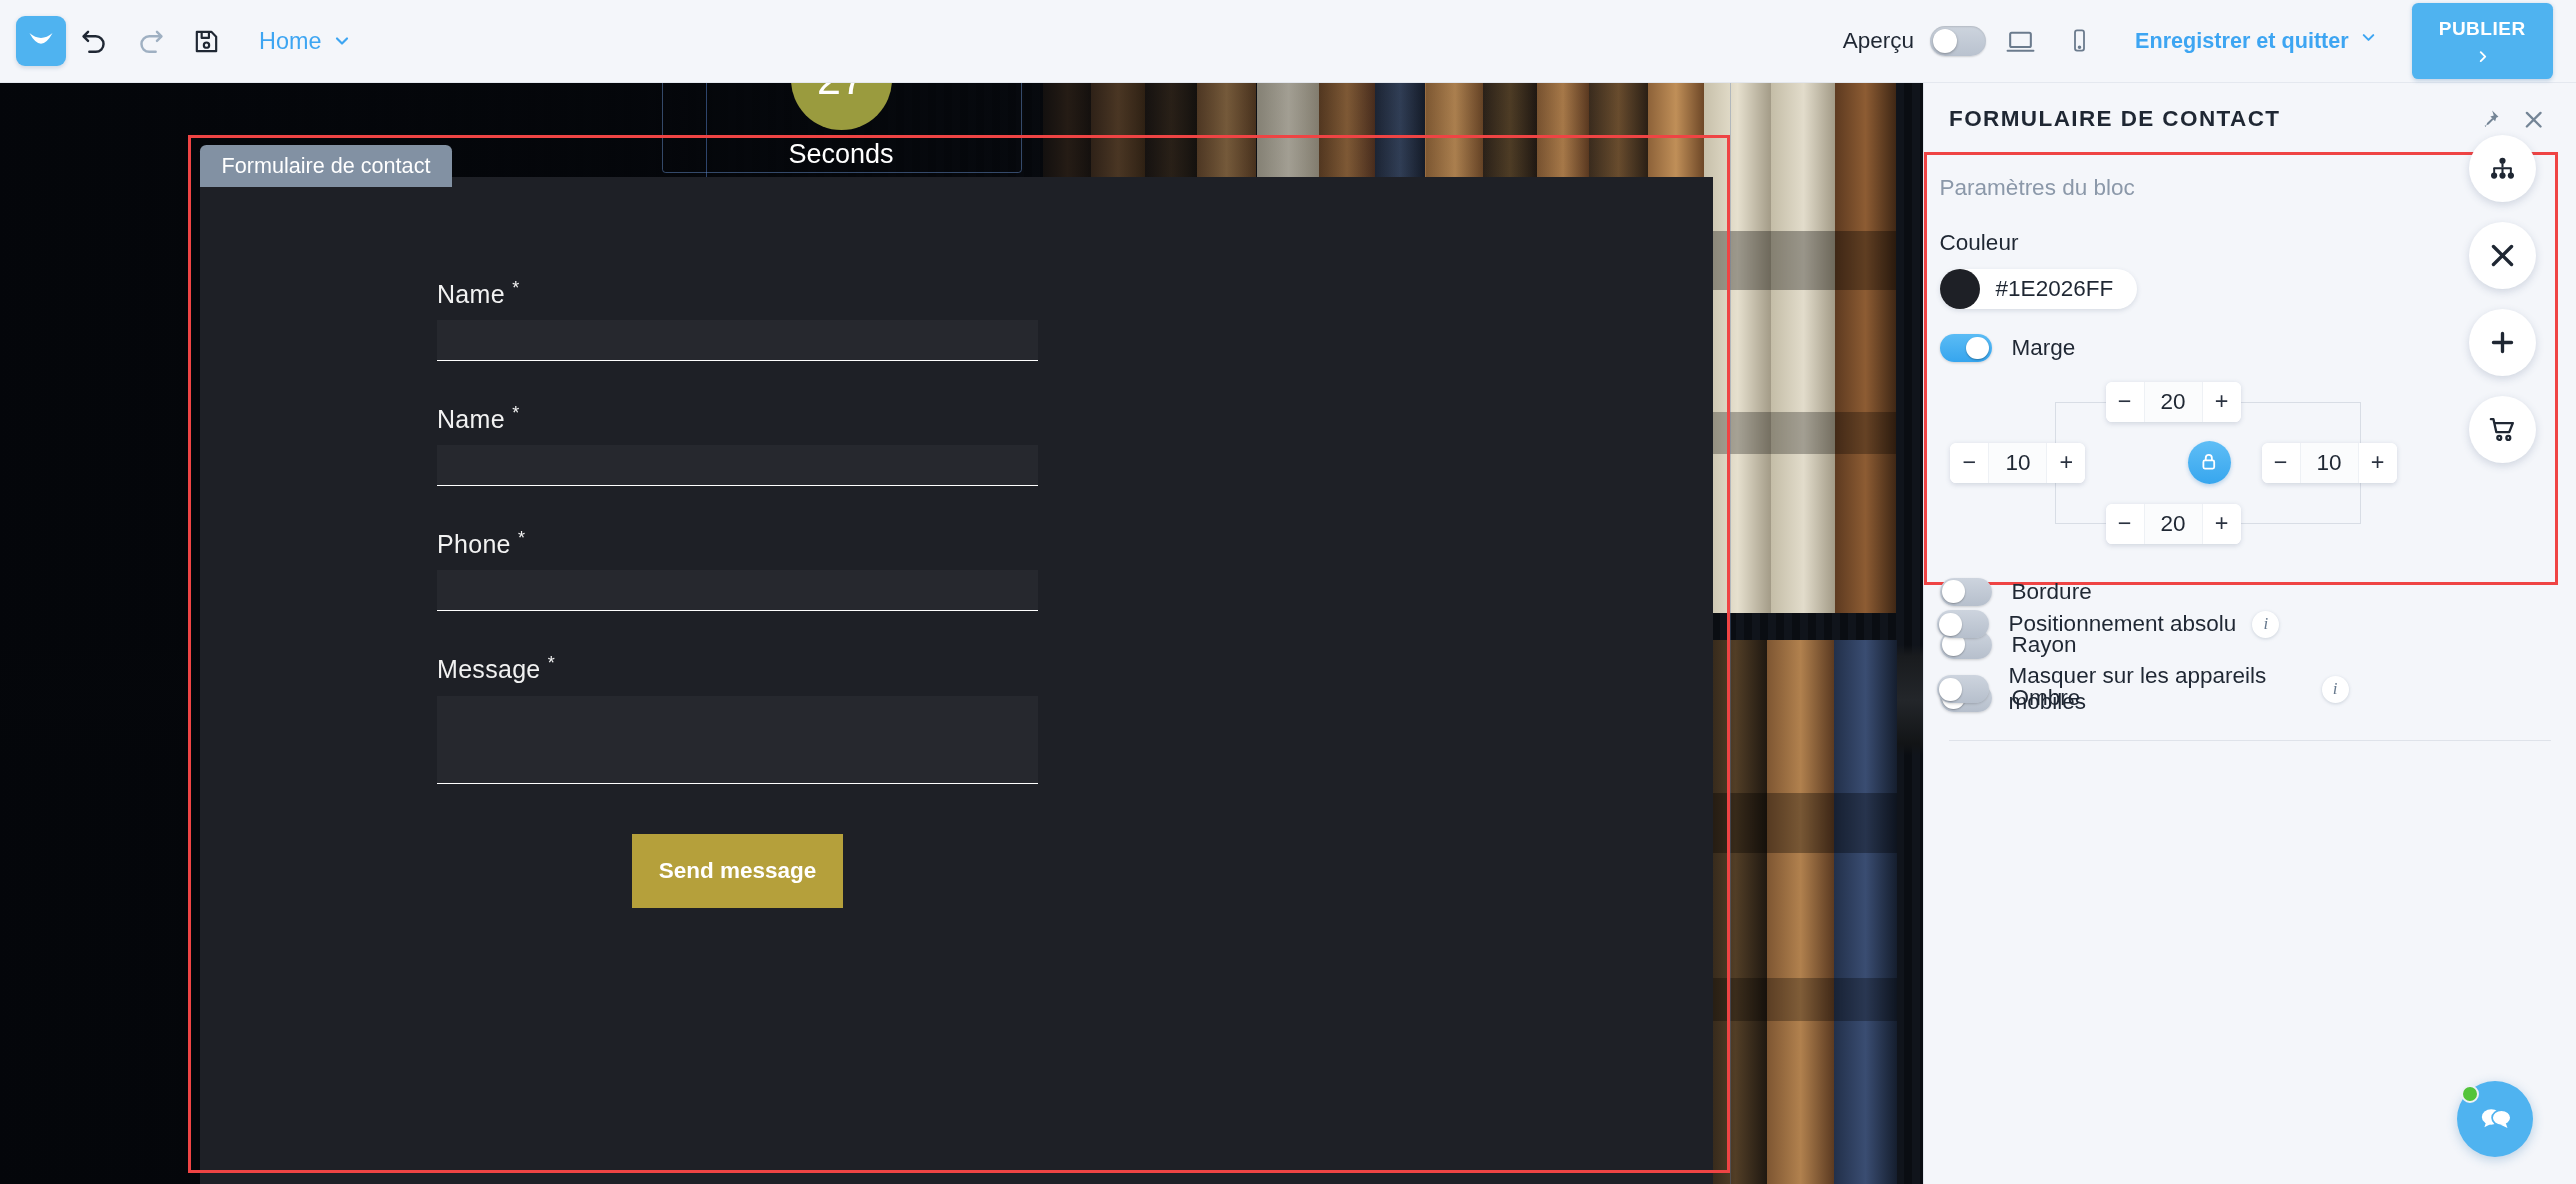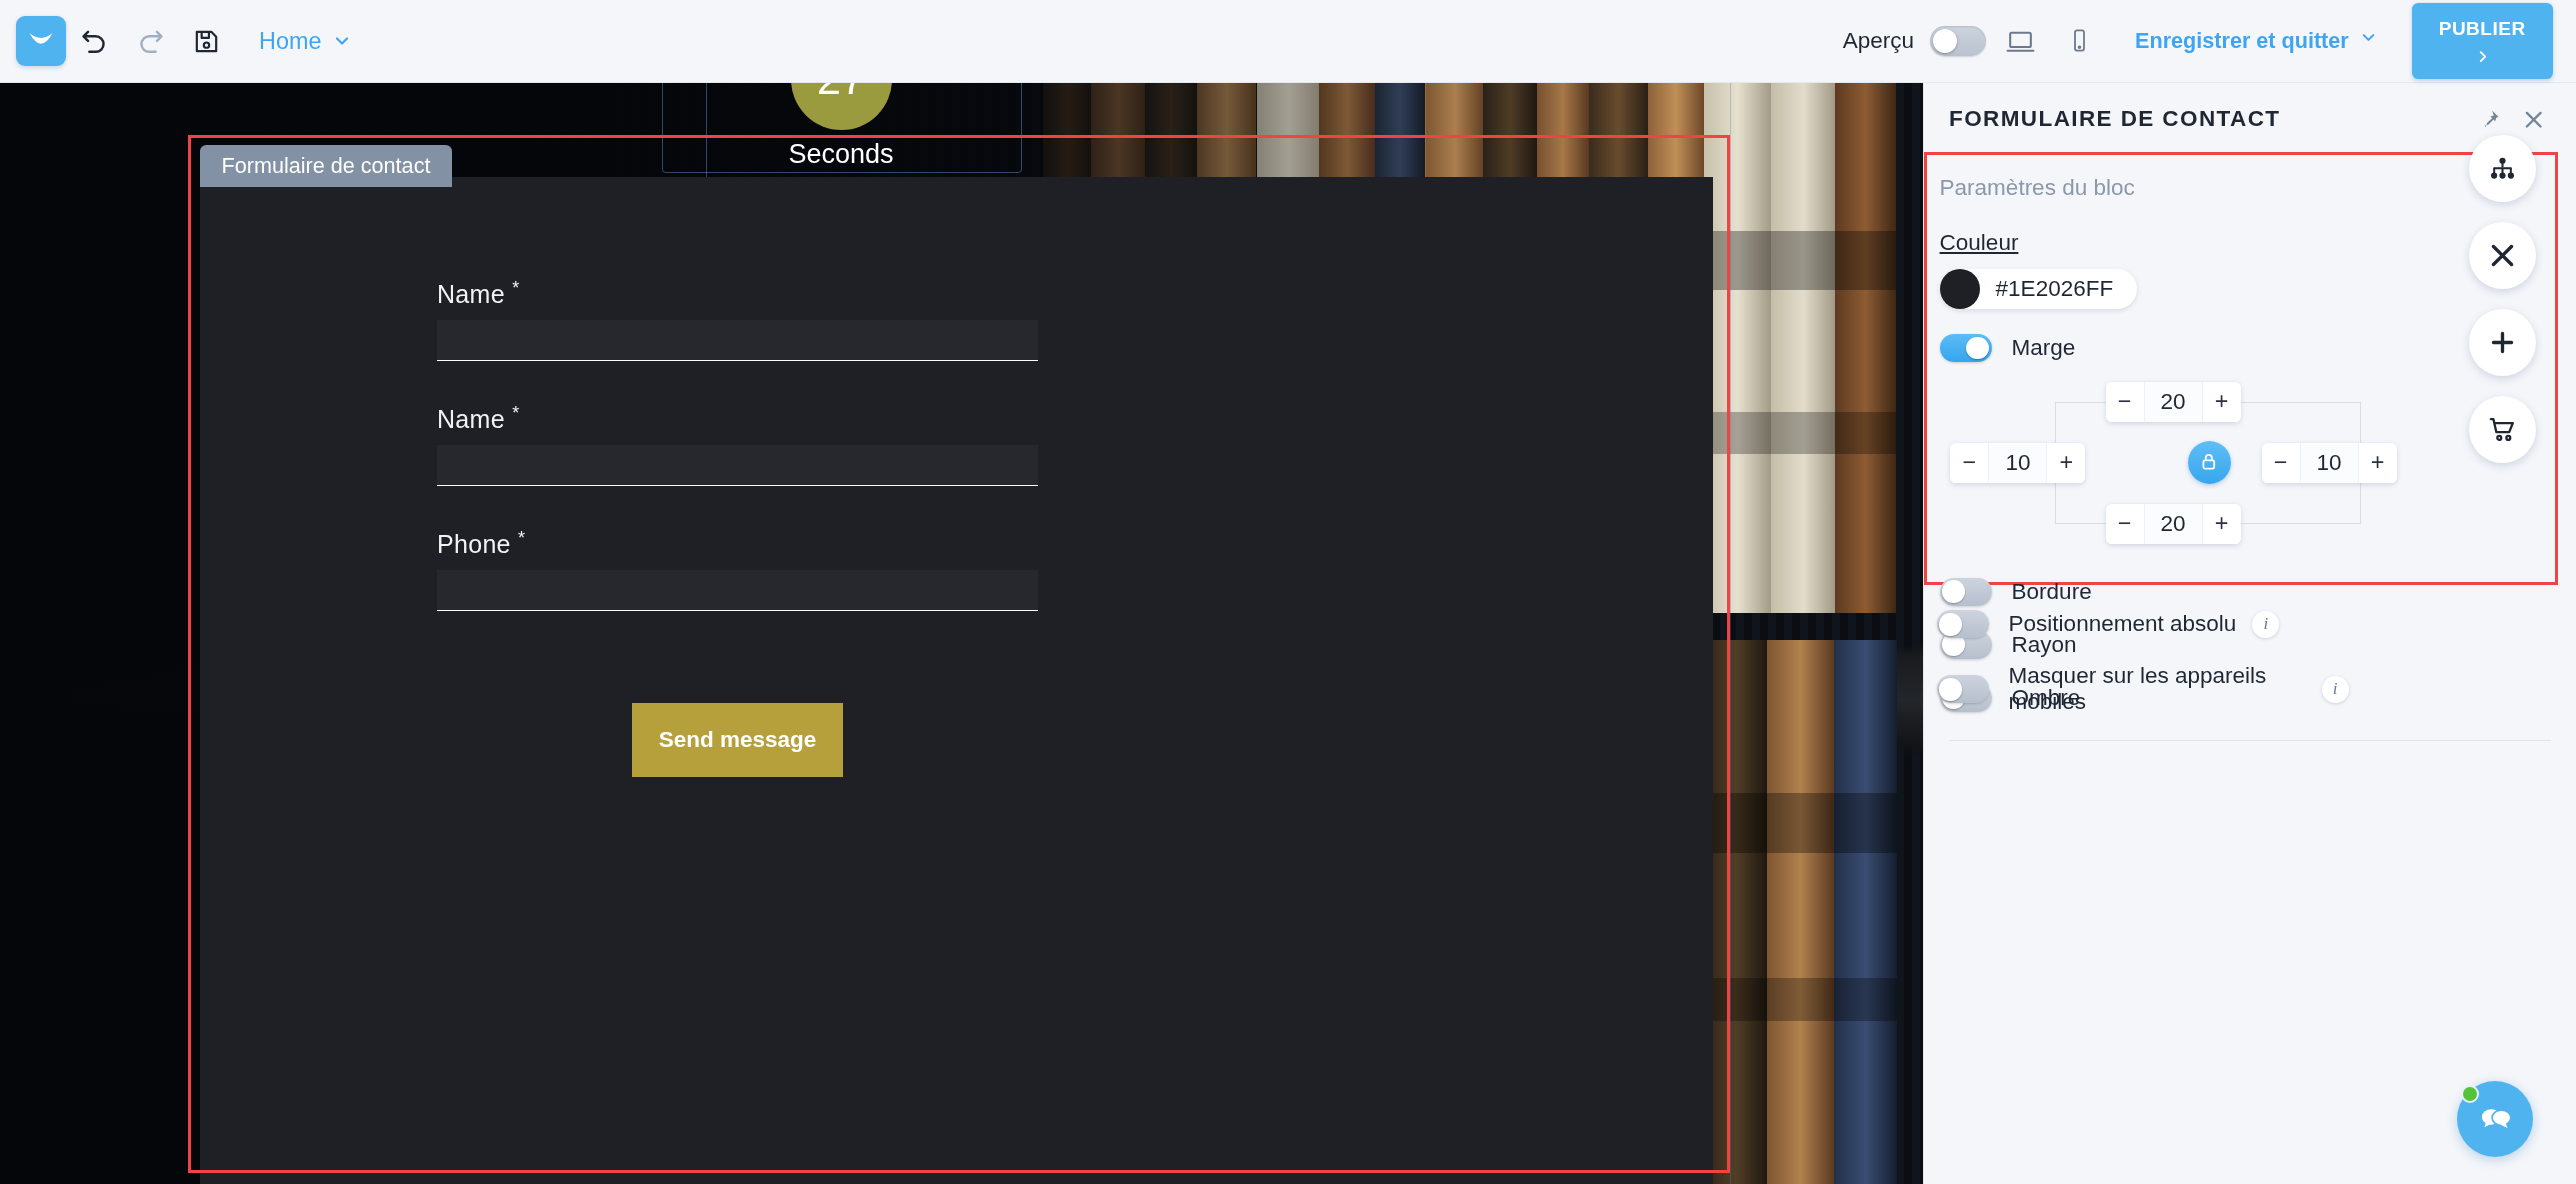--- a/index.html
+++ b/index.html
@@ -202,21 +202,21 @@
     border: 3.6px solid #ef4444;
     height: 433px;
     padding: 0 0 0 0;
   }
   .section-head {
     display: flex; align-items: center;
     padding: 20px 25px 9px 12.6px;
   }
   .section-head .txt { font-size: 22.5px; color: #8b98a9; flex: 1; }
   .rp-body { padding: 0 12.6px; }
-  .prop-label { font-size: 22.5px; color: #1f2733; margin: 20px 0 12.6px 0; text-decoration: underline; }
+  .prop-label { font-size: 22.5px; color: #1f2733; margin: 20px 0 12.6px 0; }
 
   .color-row { display: flex; align-items: center; margin-bottom: 5.4px; }
   .color-pill {
     display: flex; align-items: center;
     background: #fff; border-radius: 20px;
     box-shadow: 0 1.8px 5.4px rgba(60,80,110,.16);
     height: 40px; padding-right: 23.4px;
   }
   .color-dot {
     width: 40px; height: 40px; border-radius: 50%;
@@ -458,20 +458,27 @@
 
       <div class="field">
         <div class="field-label">
           <span>Phone</span>
           <sup>*</sup>
         </div>
         <div class="field-input"></div>
       </div>
       <div class="field-gap"></div>
 
+      <div class="field">
+        <div class="field-label">
+          <span>Message</span>
+          <sup>*</sup>
+        </div>
+        <div class="field-input tall"></div>
+      </div>
 
       <button class="send-btn">Send message</button>
     </div>
   </div>
 
   <div class="sel-rect"></div>
 </div>
 
 <div class="right-panel">
 

